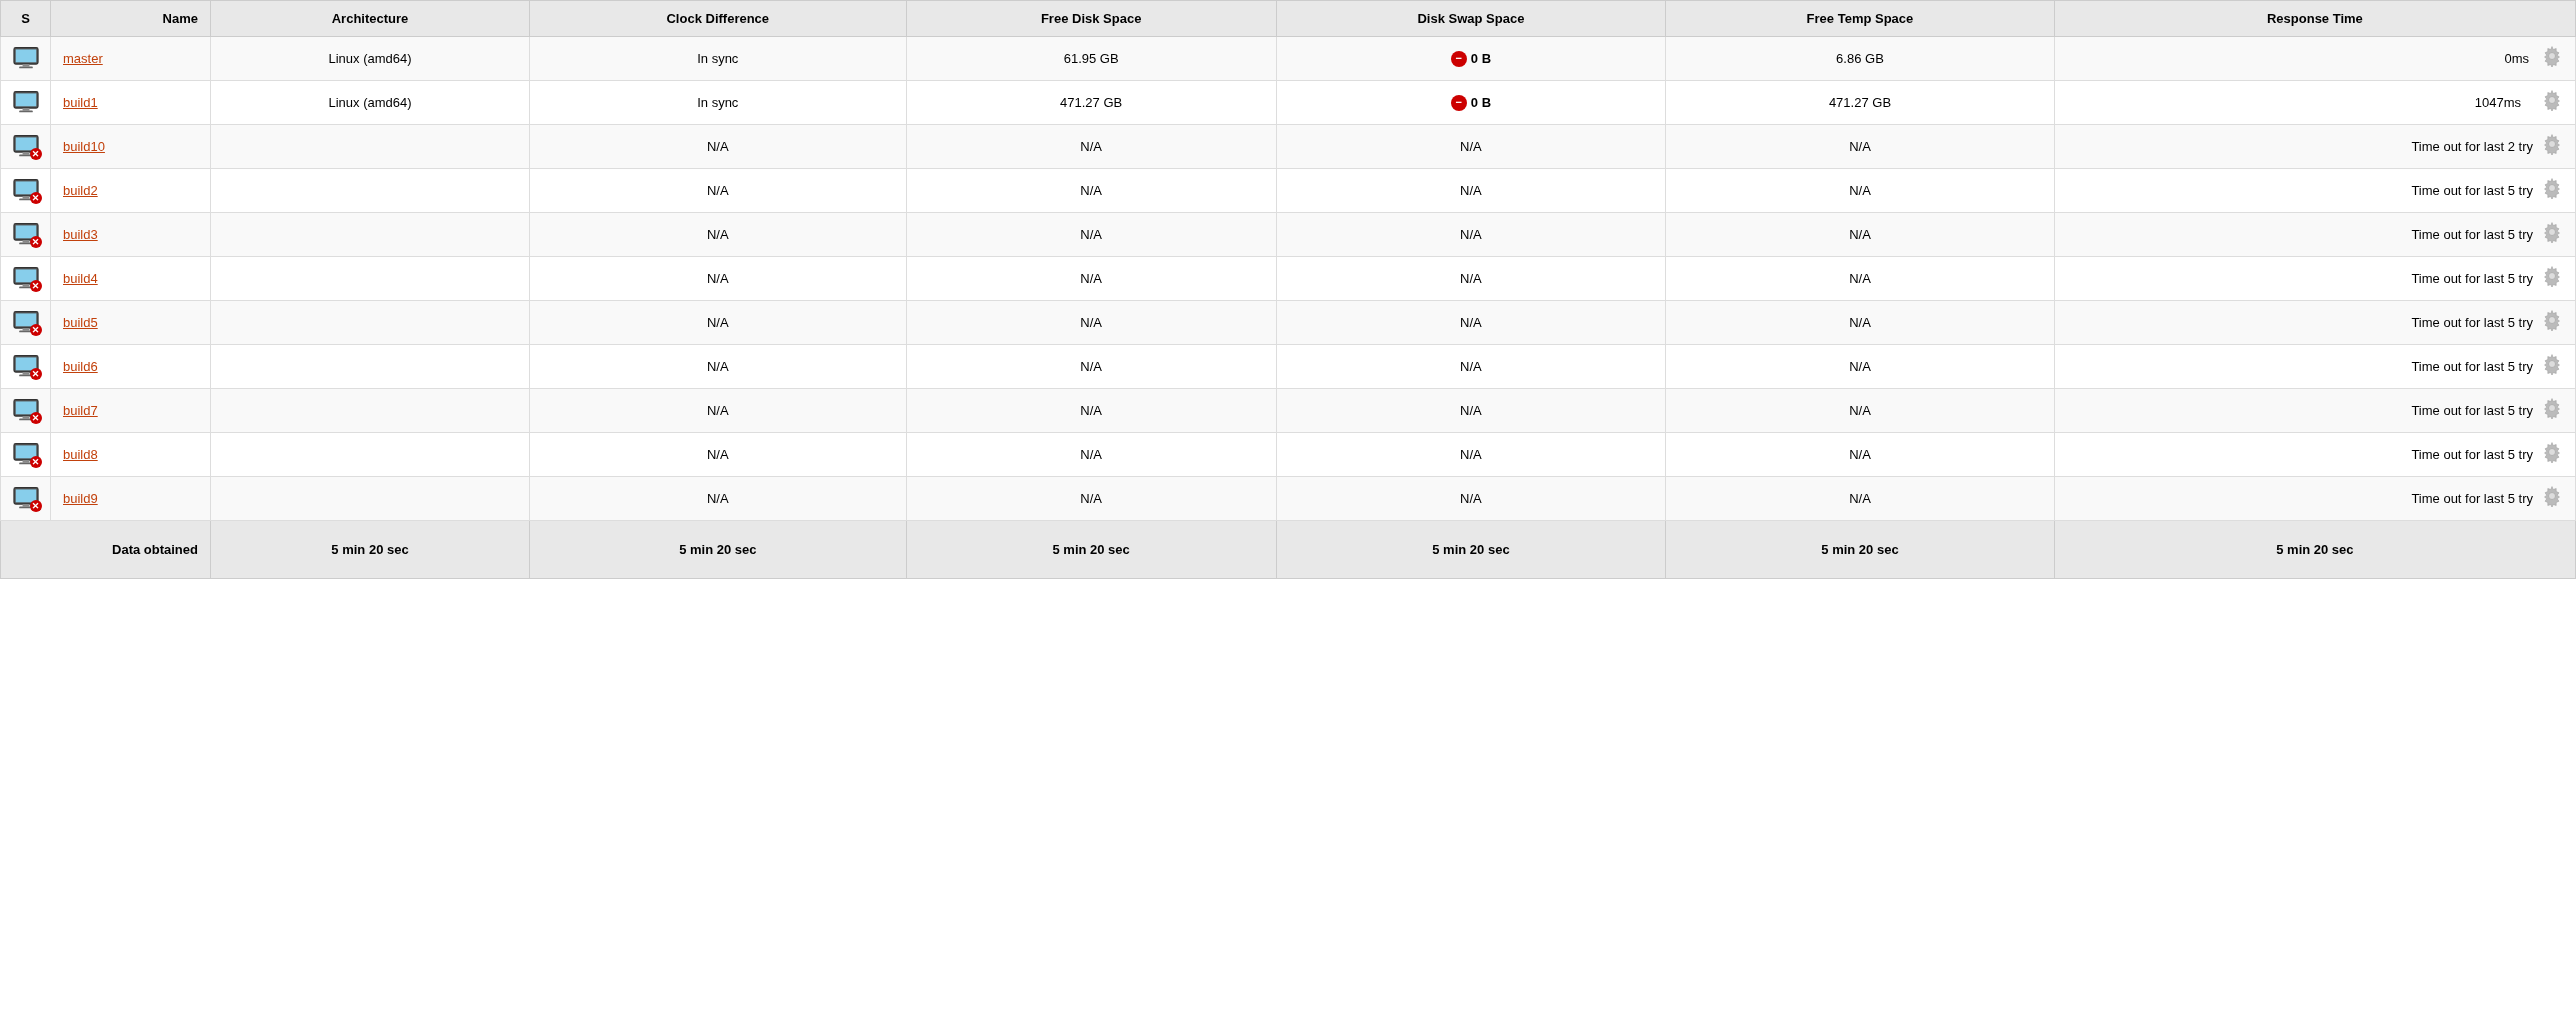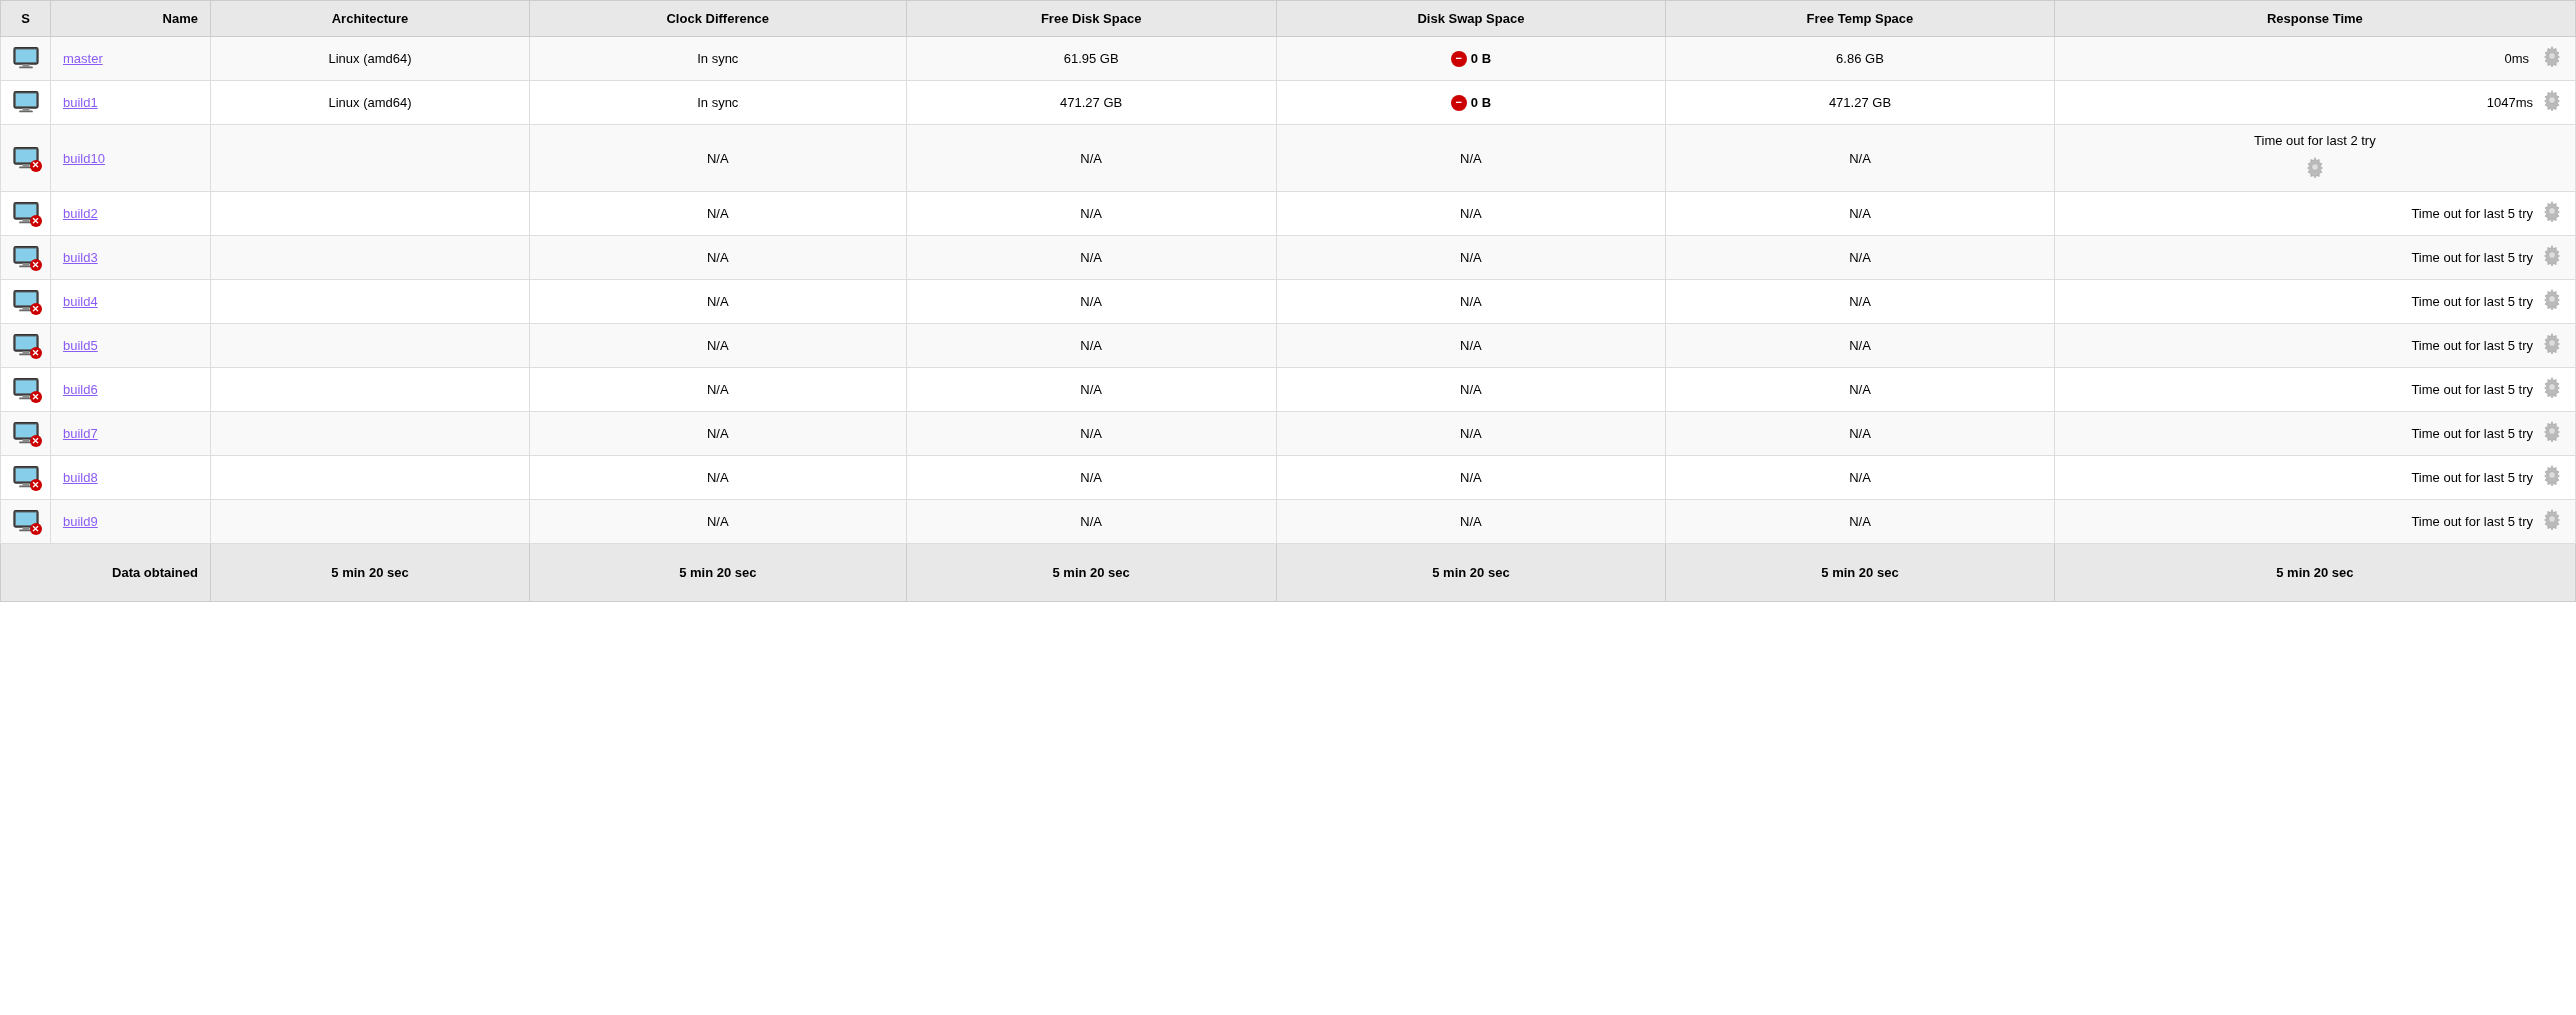--- a/index.html
+++ b/index.html
@@ -44,21 +44,21 @@
     tfoot td {
       padding: 21px 12px;
       border: 1px solid #ccc;
       font-weight: bold;
       text-align: center;
       white-space: nowrap;
     }
     tfoot td:nth-child(1) { text-align: right; }
 
     .node-link {
-      color: #8b5cf6;
+      color: #c2410c;
       text-decoration: underline;
       cursor: pointer;
     }
 
     .status-icon {
       display: inline-flex;
       align-items: center;
       justify-content: center;
       position: relative;
       width: 32px;
@@ -178,21 +178,21 @@
         <td><a class="node-link" href="#">build1</a></td>
         <td>Linux (amd64)</td>
         <td>In sync</td>
         <td>471.27 GB</td>
         <td><span class="zero-badge">
             <span class="red-circle">−</span>
             <span> 0 B</span>
           </span></td>
         <td>471.27 GB</td>
         <td>
-          <div style="display: flex; align-items: center; justify-content: flex-end; gap: 8px;">
+          <div style="display: flex; align-items: center; justify-content: flex-end; gap: 20px;">
             <span>1047ms</span>
             <span class="gear-icon" style="cursor: pointer;"><svg width="22" height="22" viewBox="0 0 22 22" xmlns="http://www.w3.org/2000/svg">
       <g fill="#999" stroke="#888" stroke-width="0.3">
         <circle cx="11" cy="11" r="3.5" fill="#ccc" stroke="#aaa"></circle>
         <path d="M11 1.5 L12.2 4.5 L15.2 3.5 L15.2 6.5 L18 7.8 L16.2 10.2 L18.5 12 L16.2 13.8 L18 16.2 L15.2 17.5 L15.2 20.5 L12.2 19.5 L11 22.5 L9.8 19.5 L6.8 20.5 L6.8 17.5 L4 16.2 L5.8 13.8 L3.5 12 L5.8 10.2 L4 7.8 L6.8 6.5 L6.8 3.5 L9.8 4.5 Z" fill="#bbb" stroke="#999" stroke-width="0.5"></path>
         <circle cx="11" cy="11" r="3.5" fill="#ddd" stroke="#aaa" stroke-width="0.8"></circle>
       </g>
     </svg></span>
           </div>
         </td>
@@ -207,21 +207,21 @@
     </svg>
             <div class="badge-x">✕</div>
           </div></td>
         <td><a class="node-link" href="#">build10</a></td>
         <td></td>
         <td>N/A</td>
         <td>N/A</td>
         <td>N/A</td>
         <td>N/A</td>
         <td>
-          <div style="display: flex; align-items: center; justify-content: flex-end; gap: 8px; flex-direction: column;">
+          <div style="display: flex; align-items: center; justify-content: flex-end; gap: 8px;">
             <span>Time out for last 2 try</span>
             <span class="gear-icon" style="cursor: pointer;"><svg width="22" height="22" viewBox="0 0 22 22" xmlns="http://www.w3.org/2000/svg">
       <g fill="#999" stroke="#888" stroke-width="0.3">
         <circle cx="11" cy="11" r="3.5" fill="#ccc" stroke="#aaa"></circle>
         <path d="M11 1.5 L12.2 4.5 L15.2 3.5 L15.2 6.5 L18 7.8 L16.2 10.2 L18.5 12 L16.2 13.8 L18 16.2 L15.2 17.5 L15.2 20.5 L12.2 19.5 L11 22.5 L9.8 19.5 L6.8 20.5 L6.8 17.5 L4 16.2 L5.8 13.8 L3.5 12 L5.8 10.2 L4 7.8 L6.8 6.5 L6.8 3.5 L9.8 4.5 Z" fill="#bbb" stroke="#999" stroke-width="0.5"></path>
         <circle cx="11" cy="11" r="3.5" fill="#ddd" stroke="#aaa" stroke-width="0.8"></circle>
       </g>
     </svg></span>
           </div>
         </td>

